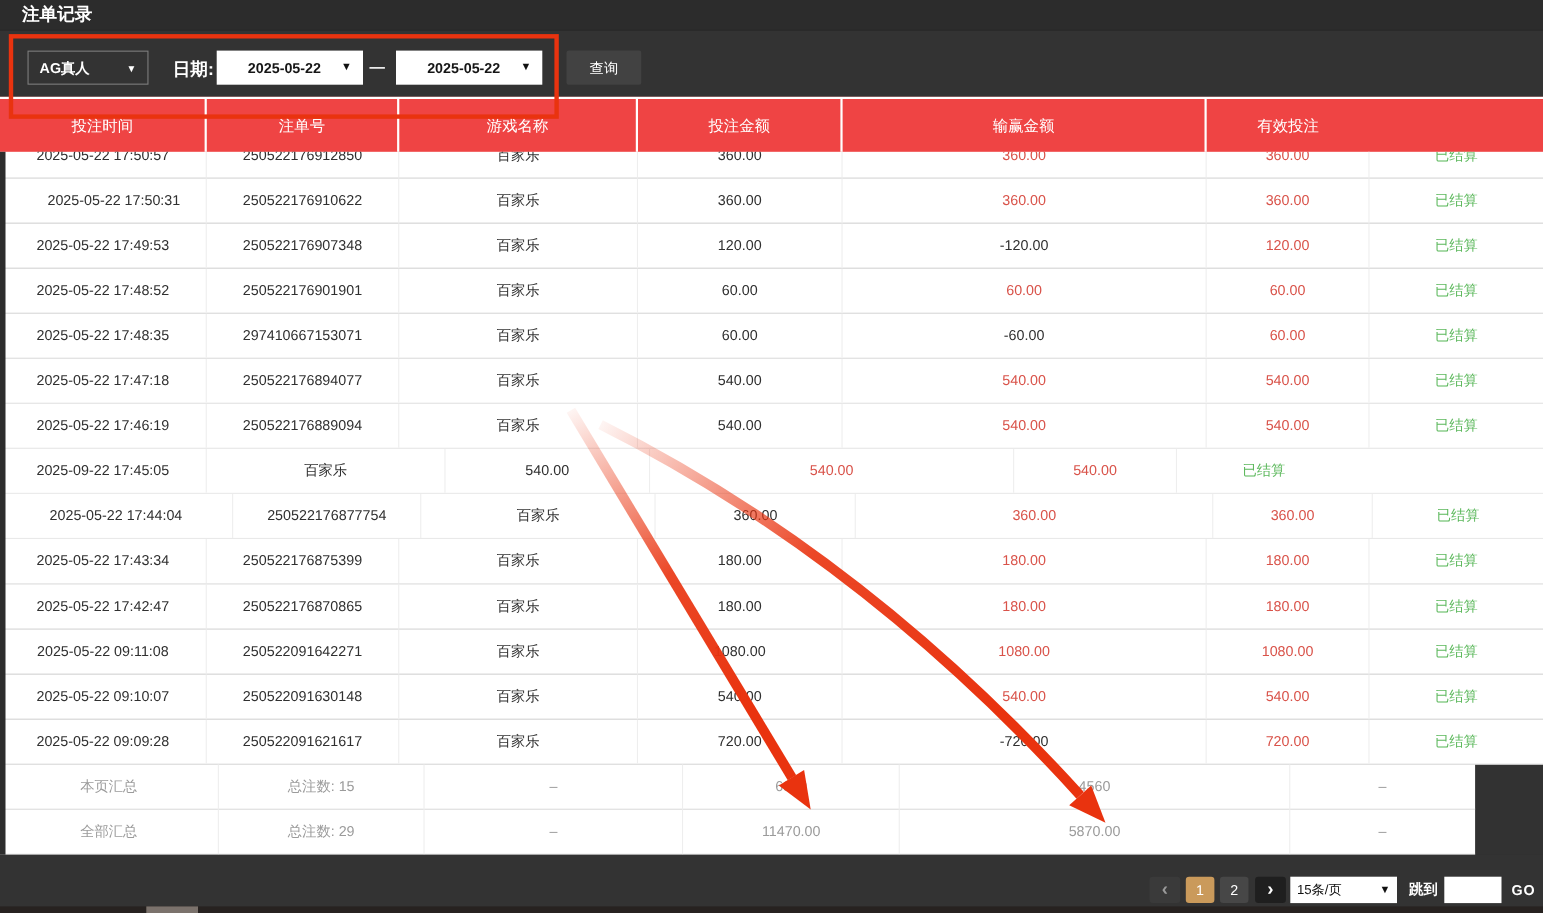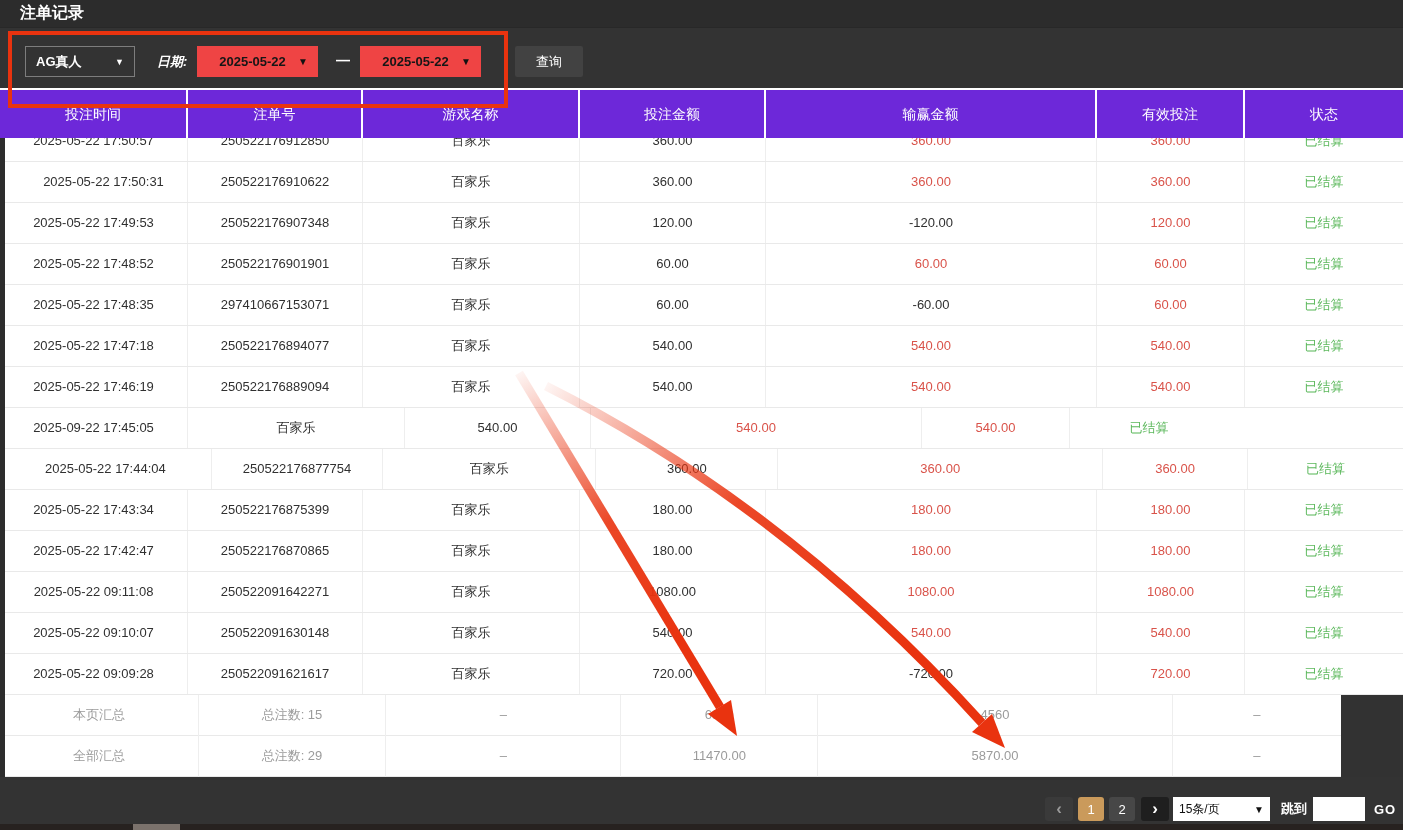--- a/index.html
+++ b/index.html
@@ -16,33 +16,33 @@
   }
   
   .titlebar{position:absolute;left:0;top:0;width:1403px;height:27px;background:#2c2c2c;border-bottom:1px solid #282828;}
   .page-title{position:absolute;left:20px;top:3px;color:#ffffff;font-size:16px;font-weight:bold;}
   .filterbar{position:absolute;left:0;top:28px;width:1403px;height:60px;background:#333333;}
 
   .game-select{position:absolute;left:25px;top:46px;width:110px;height:31px;border:1px solid #7d7d7d;
     box-sizing:border-box;display:flex;align-items:center;padding:0 10px;color:#fff;font-size:13px;font-weight:bold;cursor:pointer;}
   .game-select .txt{flex:1;text-align:left;}
   .caret-w{font-size:9px;color:#fff;}
-  .date-label{position:absolute;left:157px;top:53px;color:#fff;font-size:13px;font-weight:bold;font-style:italic;}
-  .date-select{position:absolute;top:46px;width:121px;height:31px;background:#ef4444;display:flex;align-items:center;
+  .date-label{position:absolute;left:157px;top:53px;color:#fff;font-size:16px;font-weight:bold;}
+  .date-select{position:absolute;top:46px;width:133px;height:31px;background:#ffffff;display:flex;align-items:center;
     padding:10px 10px;box-sizing:border-box;color:#161616;font-size:13px;font-weight:bold;cursor:pointer;}
   .date-select .txt{flex:1;text-align:center;}
   .caret-b{font-size:10px;color:#111;}
   #date-from{left:197px;}
   #date-to{left:360px;}
   .date-dash{position:absolute;left:336px;top:52px;color:#fff;font-size:14px;font-weight:bold;}
   .query-btn{position:absolute;left:515px;top:46px;width:68px;height:31px;background:#424242;color:#fff;
     font-size:13px;display:flex;align-items:center;justify-content:center;border-radius:2px;cursor:pointer;}
 
   
-  .table-header{position:absolute;left:0;top:88px;width:1403px;height:56px;display:flex;background:#6d28d9;
+  .table-header{position:absolute;left:0;top:88px;width:1403px;height:56px;display:flex;background:#ef4444;
     border-top:2px solid #ffffff;box-sizing:border-box;}
   .hcell{height:48px;line-height:48px;text-align:center;color:#fff;font-size:14px;box-sizing:border-box;border-right:2px solid #ffffff;}
   .hcell:last-child{border-right:none;}
 
   .table-body{position:absolute;left:0;top:138px;width:1403px;}
   .trow{height:41px;background:#ffffff;border-bottom:1px solid #e9e9e9;box-sizing:border-box;overflow:hidden;}
   .trow-inner{display:flex;height:41px;}
   .tcell{height:41px;line-height:40px;text-align:center;font-size:13px;color:#303030;box-sizing:border-box;border-right:1px solid #eeeeee;}
   .tcell:last-child{border-right:none;}
   .trow.clipped{height:24px;}
@@ -106,21 +106,20 @@
 </div>
 <div class="query-btn">查询</div>
 
 <div class="table-header" id="thead">
     <div class="hcell" style="width: 188px;">投注时间</div>
     <div class="hcell" style="width: 175px;">注单号</div>
     <div class="hcell" style="width: 217px;">游戏名称</div>
     <div class="hcell" style="width: 186px;">投注金额</div>
     <div class="hcell" style="width: 331px;">输赢金额</div>
     <div class="hcell" style="width: 148px;">有效投注</div>
-    <div class="hcell" style="width: 158px;">状态</div>
   </div>
 <div class="table-body" id="tbody">
     <div class="trow clipped">
       <div class="trow-inner">
         <div class="tcell" style="width: 188px;">2025-05-22 17:50:57</div>
         <div class="tcell" style="width: 175px;">250522176912850</div>
         <div class="tcell" style="width: 217px;">百家乐</div>
         <div class="tcell" style="width: 186px;">360.00</div>
         <div class="tcell red" style="width: 331px;">360.00</div>
         <div class="tcell red" style="width: 148px;">360.00</div>

